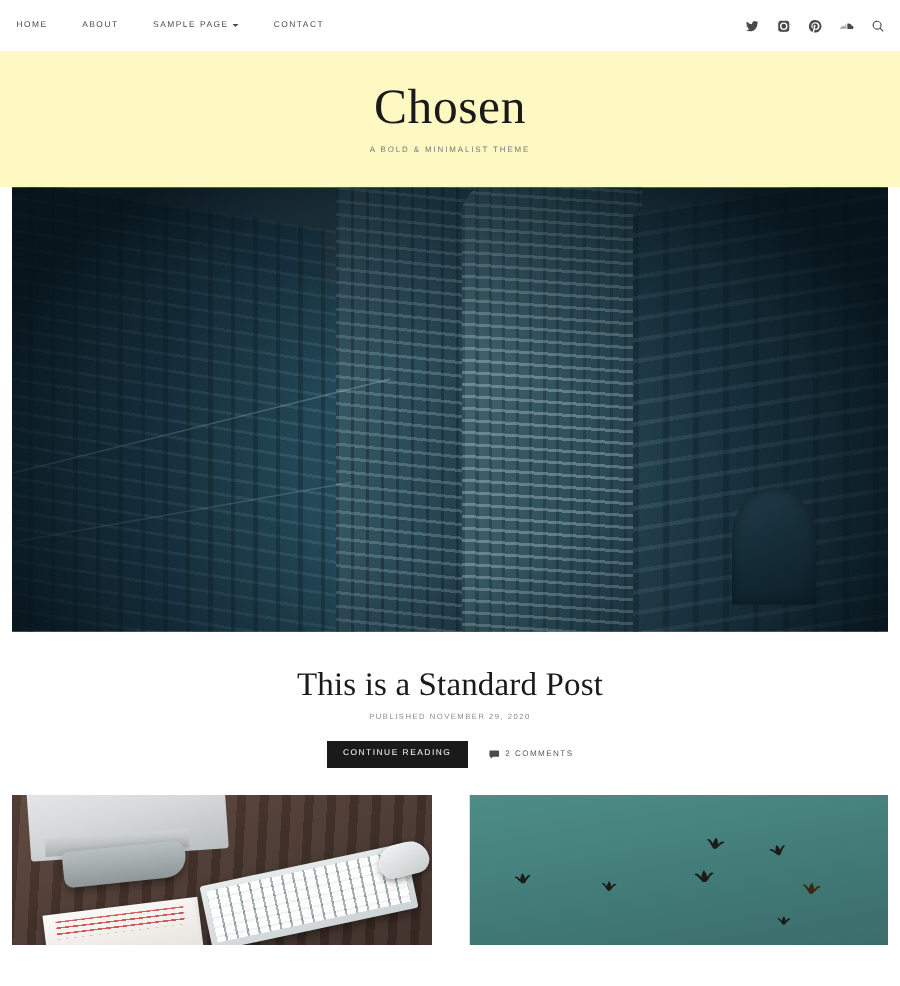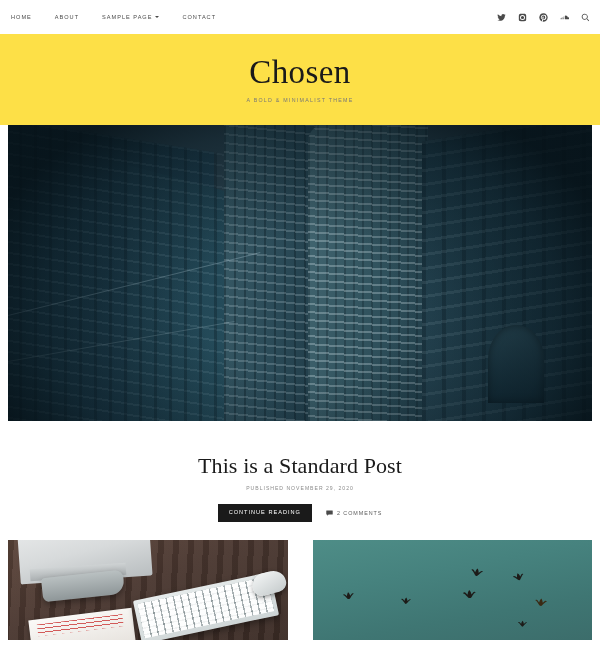--- a/index.html
+++ b/index.html
@@ -74,21 +74,21 @@
     color: #4a4a4a;
   }
   .social-icon svg { display: block; width: 100%; height: 100%; fill: #4a4a4a; }
 
   
   .branding {
     width: 600px;
     padding-top: 20px;
     padding-bottom: 22px;
     text-align: center;
-    background: #fde047;
+    background: #fef9c3;
   }
   .site-title {
     font-family: "Liberation Serif", "DejaVu Serif", serif;
     font-size: 33px;
     font-weight: 400;
     color: #1a1a1a;
     letter-spacing: 0.4px;
     line-height: 1.1;
   }
   .site-tagline {
@@ -243,21 +243,21 @@
   }
   .cable2 {
     position: absolute; left: 0; top: 236px; width: 230px; height: 1px;
     background: rgba(170,195,205,.25);
     transform: rotate(-10deg); transform-origin: left center;
   }
 
   
   .post {
     width: 600px;
-    padding-top: 32px;
+    padding-top: 22px;
     text-align: center;
   }
   .post-title {
     font-family: "Liberation Serif", "DejaVu Serif", serif;
     font-size: 22px;
     font-weight: 400;
     color: #1a1a1a;
     line-height: 1.22;
     letter-spacing: 0.1px;
     cursor: pointer;

